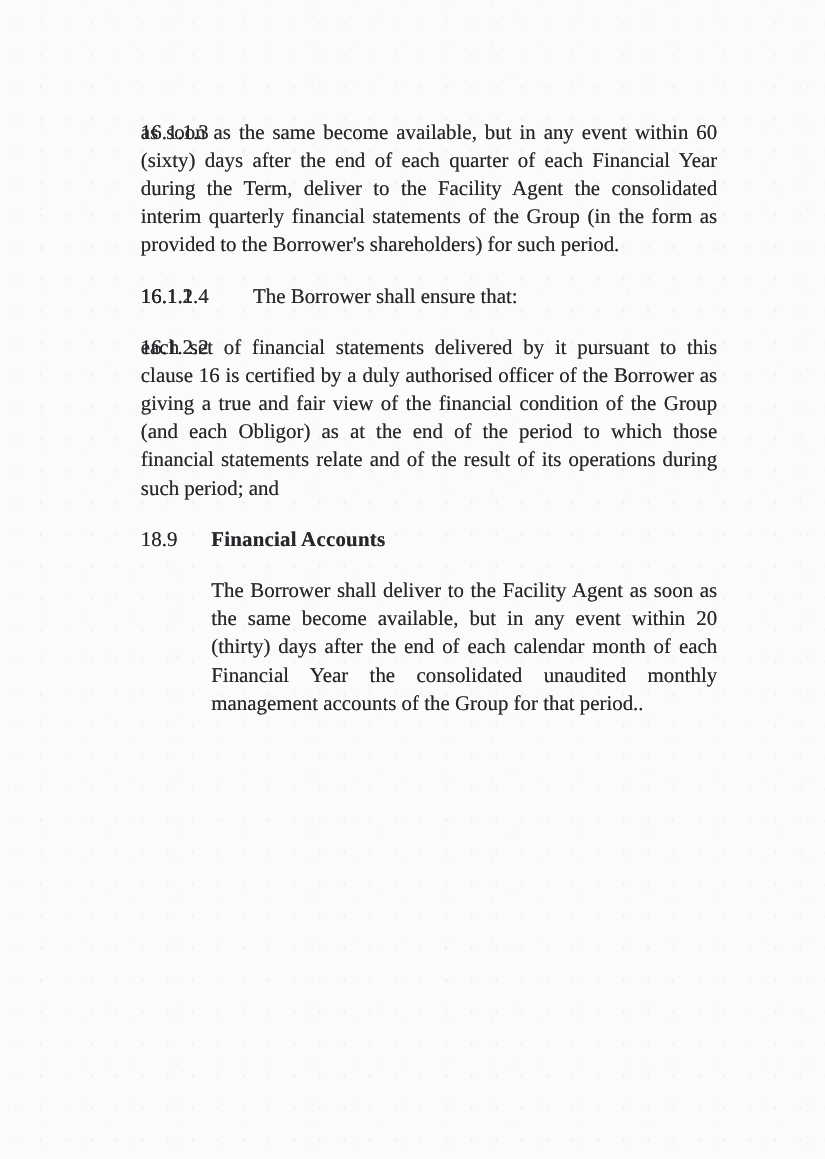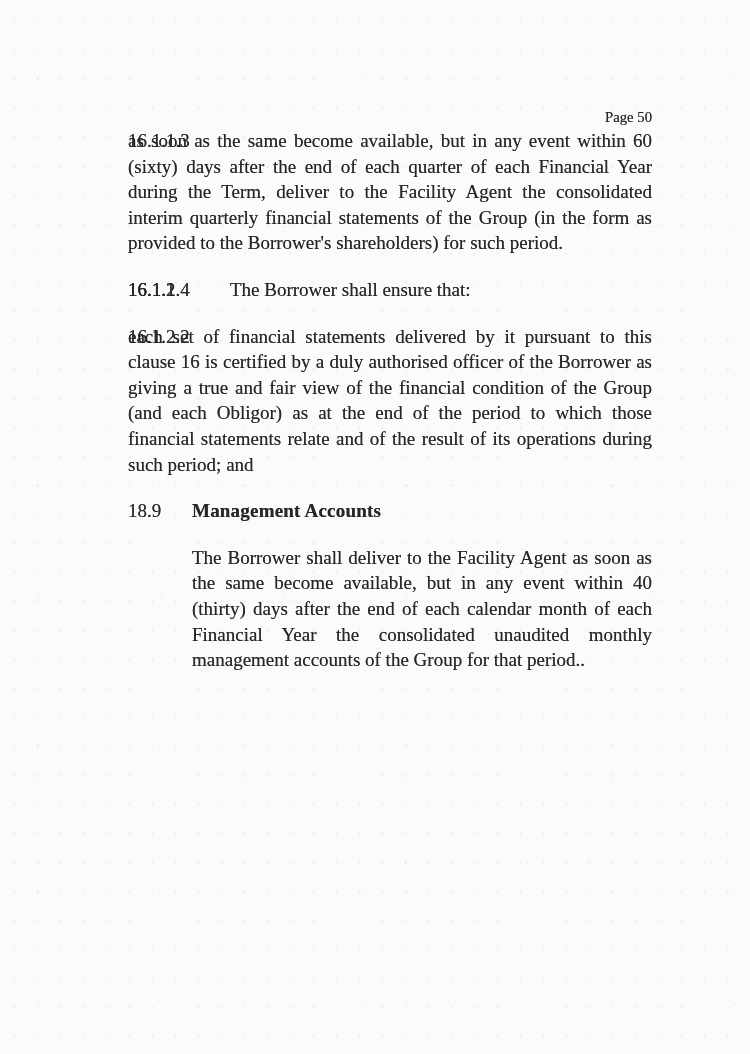--- a/index.html
+++ b/index.html
@@ -56,21 +56,20 @@
   .section.level-0 .body { margin-left: 64px; }
   .section.level-1 .body { margin-left: 102px; }
   .section.level-2 .body { }
   .section.bold .body { font-weight: bold; letter-spacing: 0.2px; }
 </style>
 </head>
 <body>
 
 <div class="page">
   <div class="content">
-    <div class="page-number">Page 50</div>
     <div id="sections">
   <div class="section level-2">
     <span class="num">16.1.1.3</span>
     <div class="body">as soon as the same become available, but in any event within 60 (sixty) days after the end of each quarter of each Financial Year during the Term, deliver to the Facility Agent the consolidated interim quarterly financial statements of the Group (in the form as provided to the Borrower's shareholders) for such period.</div>
   </div>
 
   <div class="section level-2">
     <span class="num">16.1.1.4</span>
   </div>
 
@@ -81,22 +80,22 @@
 
 
   <div class="section level-2">
     <span class="num">16.1.2.2</span>
     <div class="body">each set of financial statements delivered by it pursuant to this clause 16 is certified by a duly authorised officer of the Borrower as giving a true and fair view of the financial condition of the Group (and each Obligor) as at the end of the period to which those financial statements relate and of the result of its operations during such period; and</div>
   </div>
 
 
   <div class="section level-0 bold">
     <span class="num">18.9</span>
-    <div class="body">Management Accounts</div>
+    <div class="body">Financial Accounts</div>
   </div>
 
   <div class="section level-0">
     <span class="num"></span>
-    <div class="body">The Borrower shall deliver to the Facility Agent as soon as the same become available, but in any event within 40 (thirty) days after the end of each calendar month of each Financial Year the consolidated unaudited monthly management accounts of the Group for that period..</div>
+    <div class="body">The Borrower shall deliver to the Facility Agent as soon as the same become available, but in any event within 20 (thirty) days after the end of each calendar month of each Financial Year the consolidated unaudited monthly management accounts of the Group for that period..</div>
   </div>
 </div>
   </div>
 </div>
 
 </body></html>

